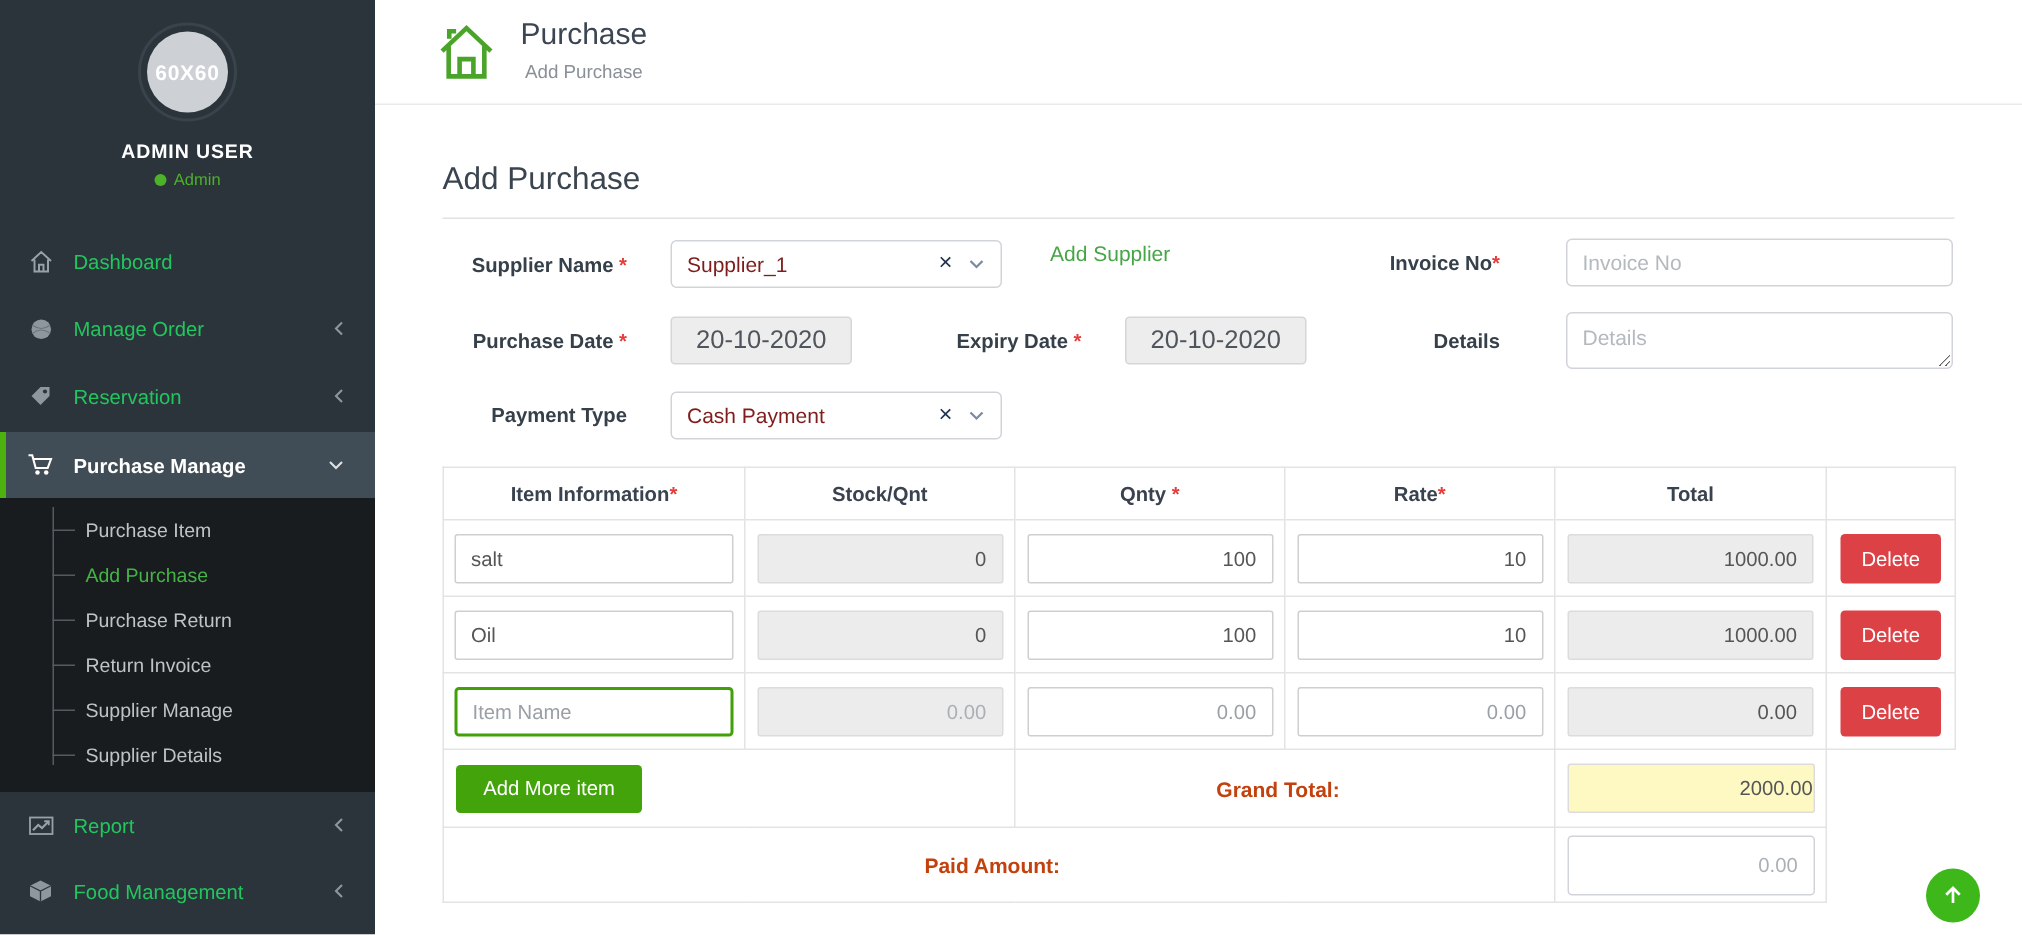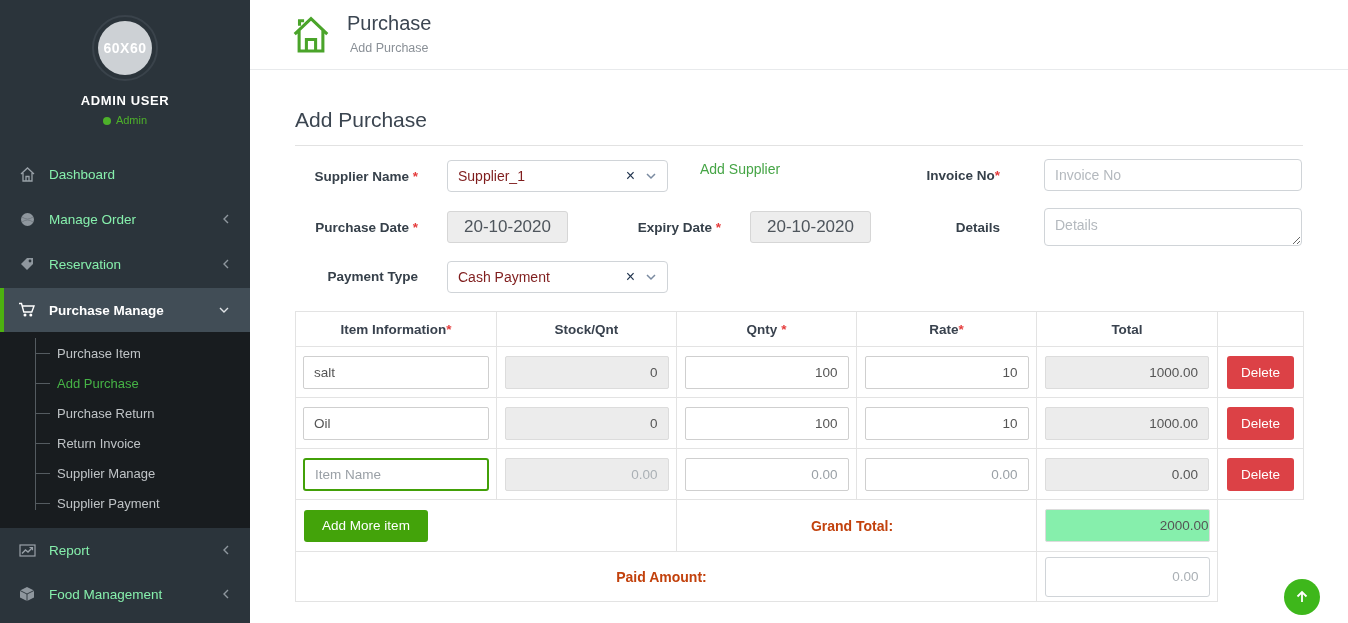--- a/index.html
+++ b/index.html
@@ -14,21 +14,21 @@
   .avatar-ring { position:absolute; left:92px; top:15px; width:66px; height:66px;
     border:2px solid #3a434b; border-radius:50%; display:flex; align-items:center; justify-content:center; }
   .avatar { width:54px; height:54px; border-radius:50%; background:#cdd1d5; color:#ffffff;
     font-weight:bold; font-size:14px; display:flex; align-items:center; justify-content:center; letter-spacing:0.5px; }
   .user-name { position:absolute; top:93px; left:0; width:250px; text-align:center;
     color:#ffffff; font-weight:bold; font-size:13px; letter-spacing:0.6px; }
   .user-role { position:absolute; top:114px; left:0; width:250px; text-align:center; font-size:11px; color:#4db12a; }
   .role-dot { display:inline-block; width:8px; height:8px; border-radius:50%; background:#4db12a;
     margin-right:5px; vertical-align:-1px; }
   .menu-item { position:absolute; left:0; width:250px; height:44px; display:flex; align-items:center;
-    color:#86efac; font-size:13.5px; cursor:pointer; }
+    color:#22c55e; font-size:13.5px; cursor:pointer; }
   .menu-item .mi-icon { width:18px; margin-left:18px; display:flex; justify-content:center; }
   .menu-item .mi-label { margin-left:13px; }
   .menu-item .mi-chevron { margin-left:auto; margin-right:20px; display:flex; }
   .menu-item.active { background:#414d56; box-shadow: inset 4px 0 0 #4db110; color:#ffffff; font-weight:bold; }
   .submenu { position:absolute; left:0; top:332px; width:250px; height:196px; background:#181c1f; }
   .tree-line { position:absolute; left:35px; top:6px; width:1px; height:172px; background:#545b60; }
   .submenu-item { position:absolute; left:0; width:250px; height:30px; display:flex; align-items:center;
     color:#bfc3c6; font-size:13px; cursor:pointer; }
   .submenu-item .dash { position:absolute; left:35px; width:15px; height:1px; background:#545b60; }
   .submenu-item .sm-label { margin-left:57px; }
@@ -72,21 +72,21 @@
   .cell-input.muted { color:#aab0b5; }
   .cell-input.new-item { border:2px solid #42a008; border-radius:3px; }
   .cell-input::placeholder { color:#9aa0a6; }
   .delete-btn { width:67px; height:33px; background:#dc4146; color:#ffffff; border:none; border-radius:3px;
     font-size:13.5px; cursor:pointer; font-family:"Liberation Sans", sans-serif; }
   .footer-row td { height:52px; }
   .footer-row2 td { height:50px; }
   .add-more-btn { width:124px; height:32px; background:#43a30a; color:#ffffff; border:none; border-radius:3px;
     font-size:13.5px; cursor:pointer; margin-left:8px; display:block; font-family:"Liberation Sans", sans-serif; }
   .total-label-cell { text-align:right; font-weight:bold; font-size:14px; color:#c2410c; padding-right:9px; }
-  .grand-box { width:165px; height:33px; background:#86efac; border:1px solid #dcdcdc; border-radius:2px;
+  .grand-box { width:165px; height:33px; background:#fef9c3; border:1px solid #dcdcdc; border-radius:2px;
     font-size:13.5px; color:#555; text-align:right; font-family:"Liberation Sans", sans-serif; }
   .paid-input { width:165px; height:40px; border:1px solid #d0d4d8; border-radius:3px; text-align:right;
     font-size:13.5px; color:#555; padding:0 10px; font-family:"Liberation Sans", sans-serif; }
   .paid-input::placeholder { color:#aab0b5; }
   .no-border { border:none !important; }
   
   .scroll-top { position:absolute; left:1284px; top:579px; width:36px; height:36px; border-radius:50%;
     background:#3eb71b; display:flex; align-items:center; justify-content:center; cursor:pointer; border:none; }
 </style>
 </head>
@@ -171,21 +171,21 @@
     <div class="submenu-item" style="top:96px">
       <span class="dash"></span>
         <span class="sm-label">Return Invoice</span>
     </div>
     <div class="submenu-item" style="top:126px">
       <span class="dash"></span>
         <span class="sm-label">Supplier Manage</span>
     </div>
     <div class="submenu-item" style="top:156px">
       <span class="dash"></span>
-        <span class="sm-label">Supplier Payment</span>
+        <span class="sm-label">Supplier Details</span>
     </div>
   </div>
 
   <div class="menu-item" style="top:528px">
     <span class="mi-icon">
       <svg width="17" height="15" viewBox="0 0 17 15">
           <rect x="1" y="2" width="15" height="11" fill="none" stroke="#99a1a8" stroke-width="1.2"></rect>
           <polyline points="3,10.5 6.5,7 9,9 13.5,4.5" fill="none" stroke="#99a1a8" stroke-width="1.4"></polyline>
           <polyline points="10.5,4.5 13.5,4.5 13.5,7.2" fill="none" stroke="#99a1a8" stroke-width="1.2"></polyline>
         </svg>

